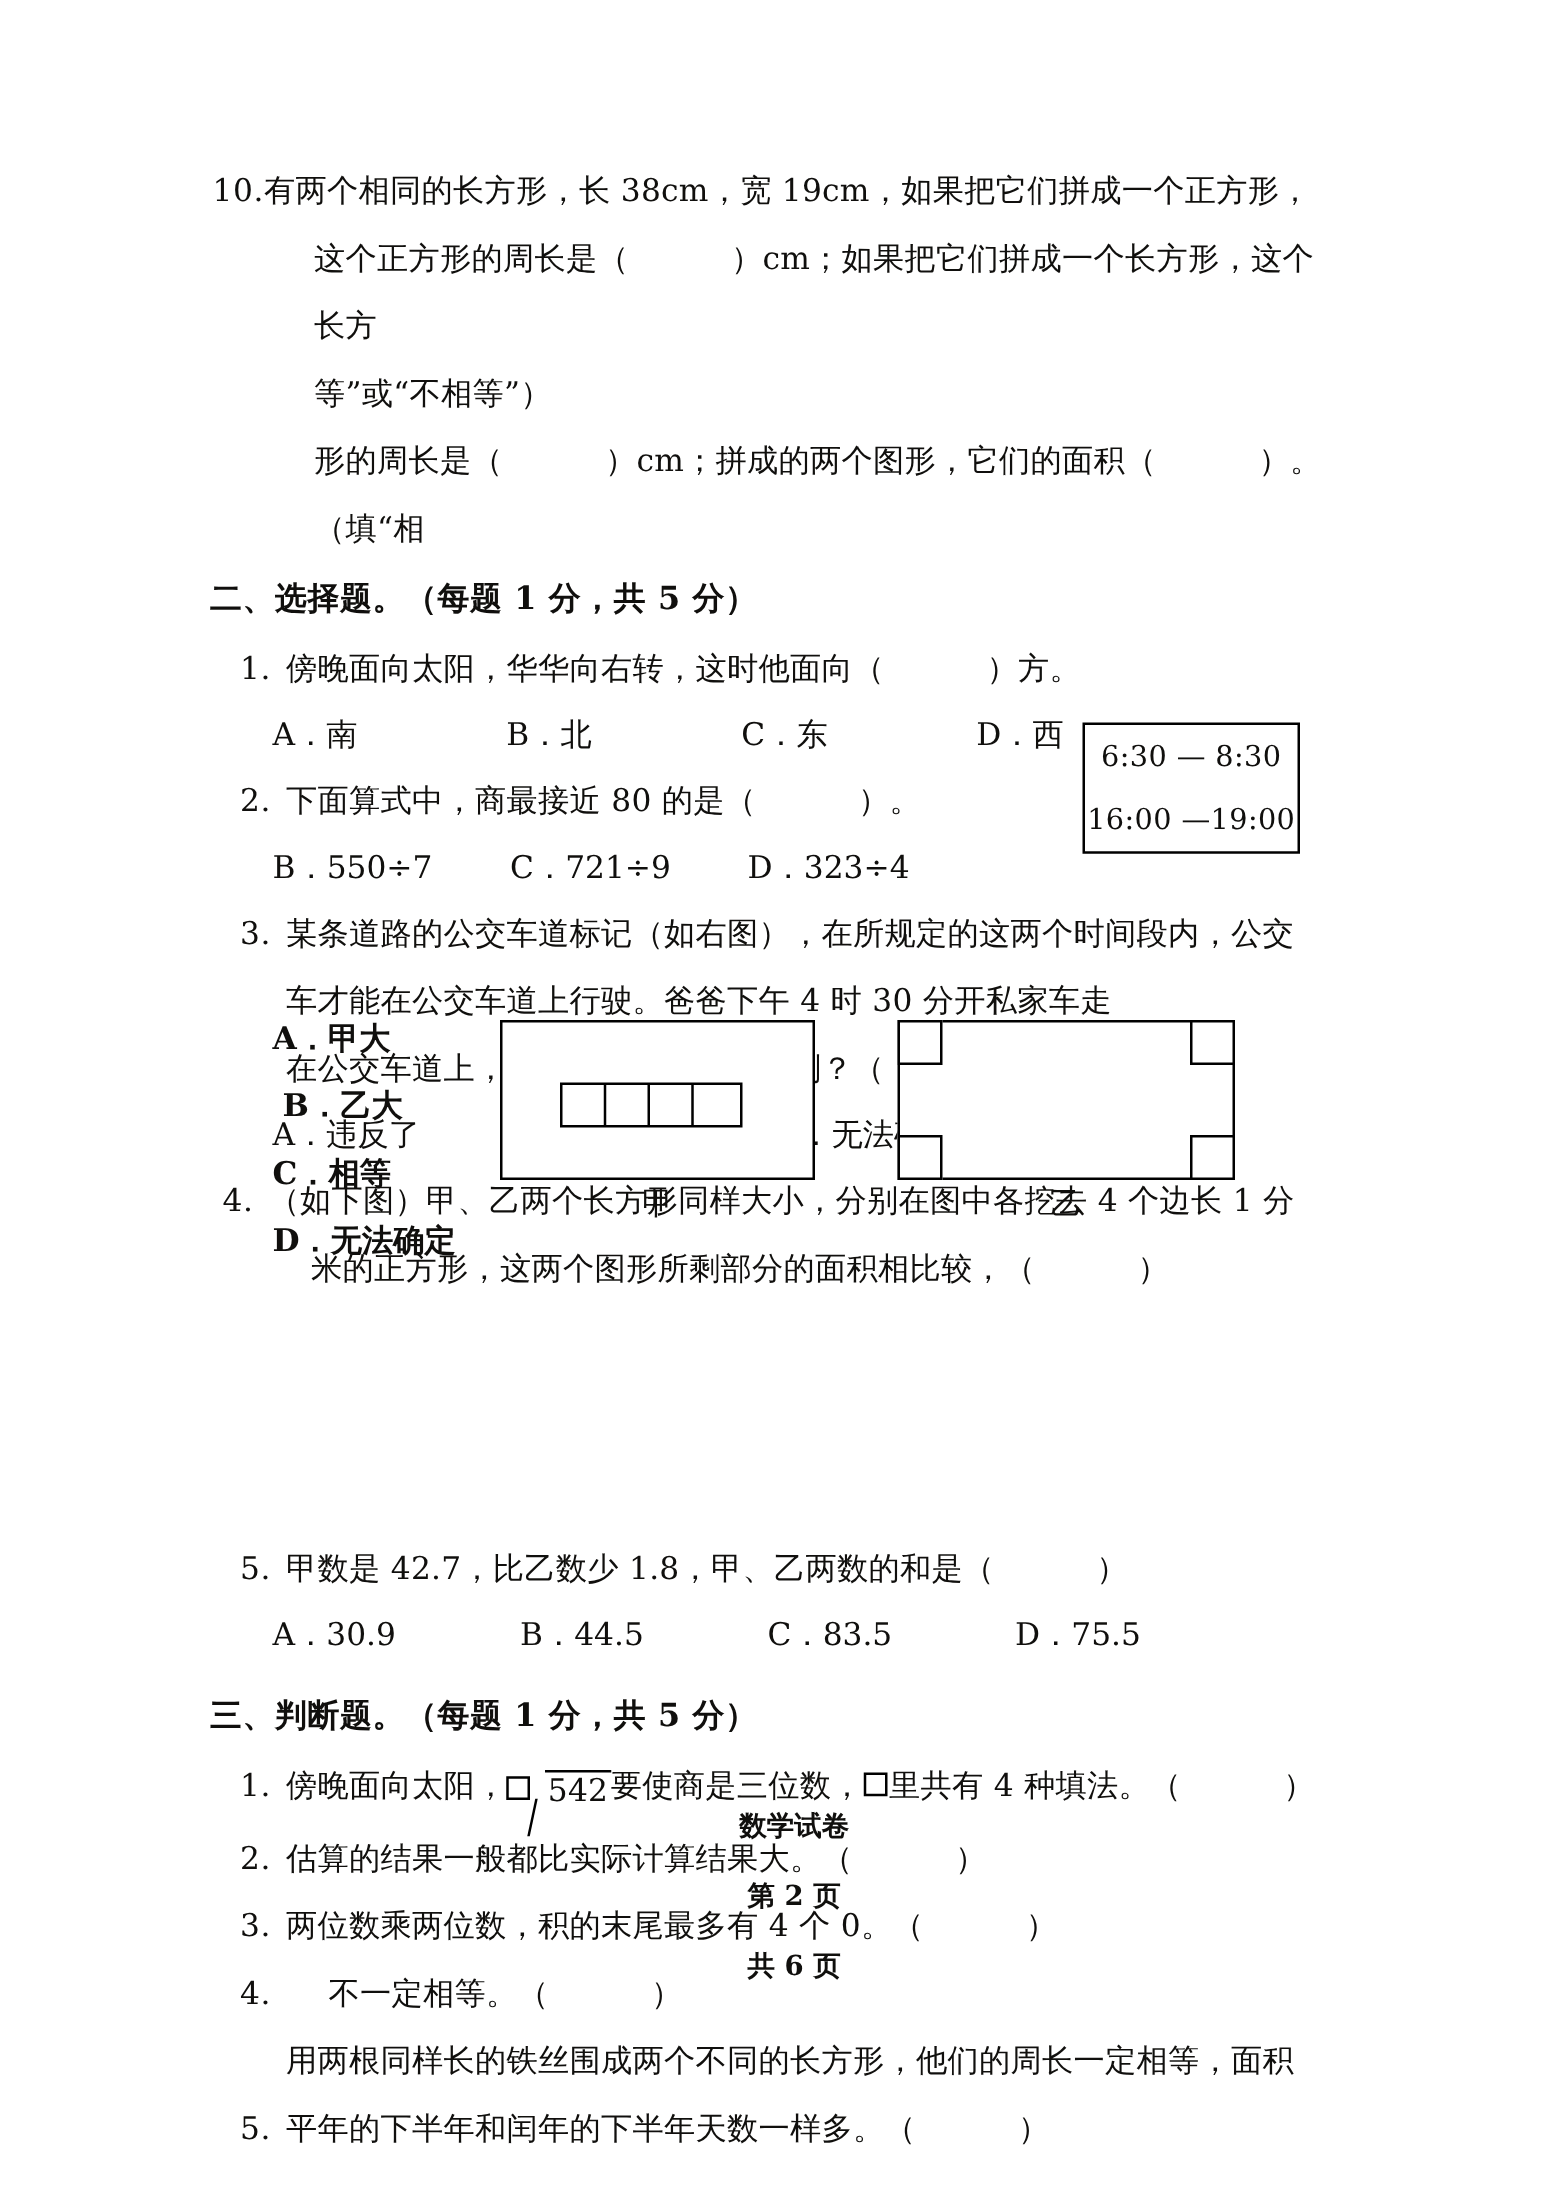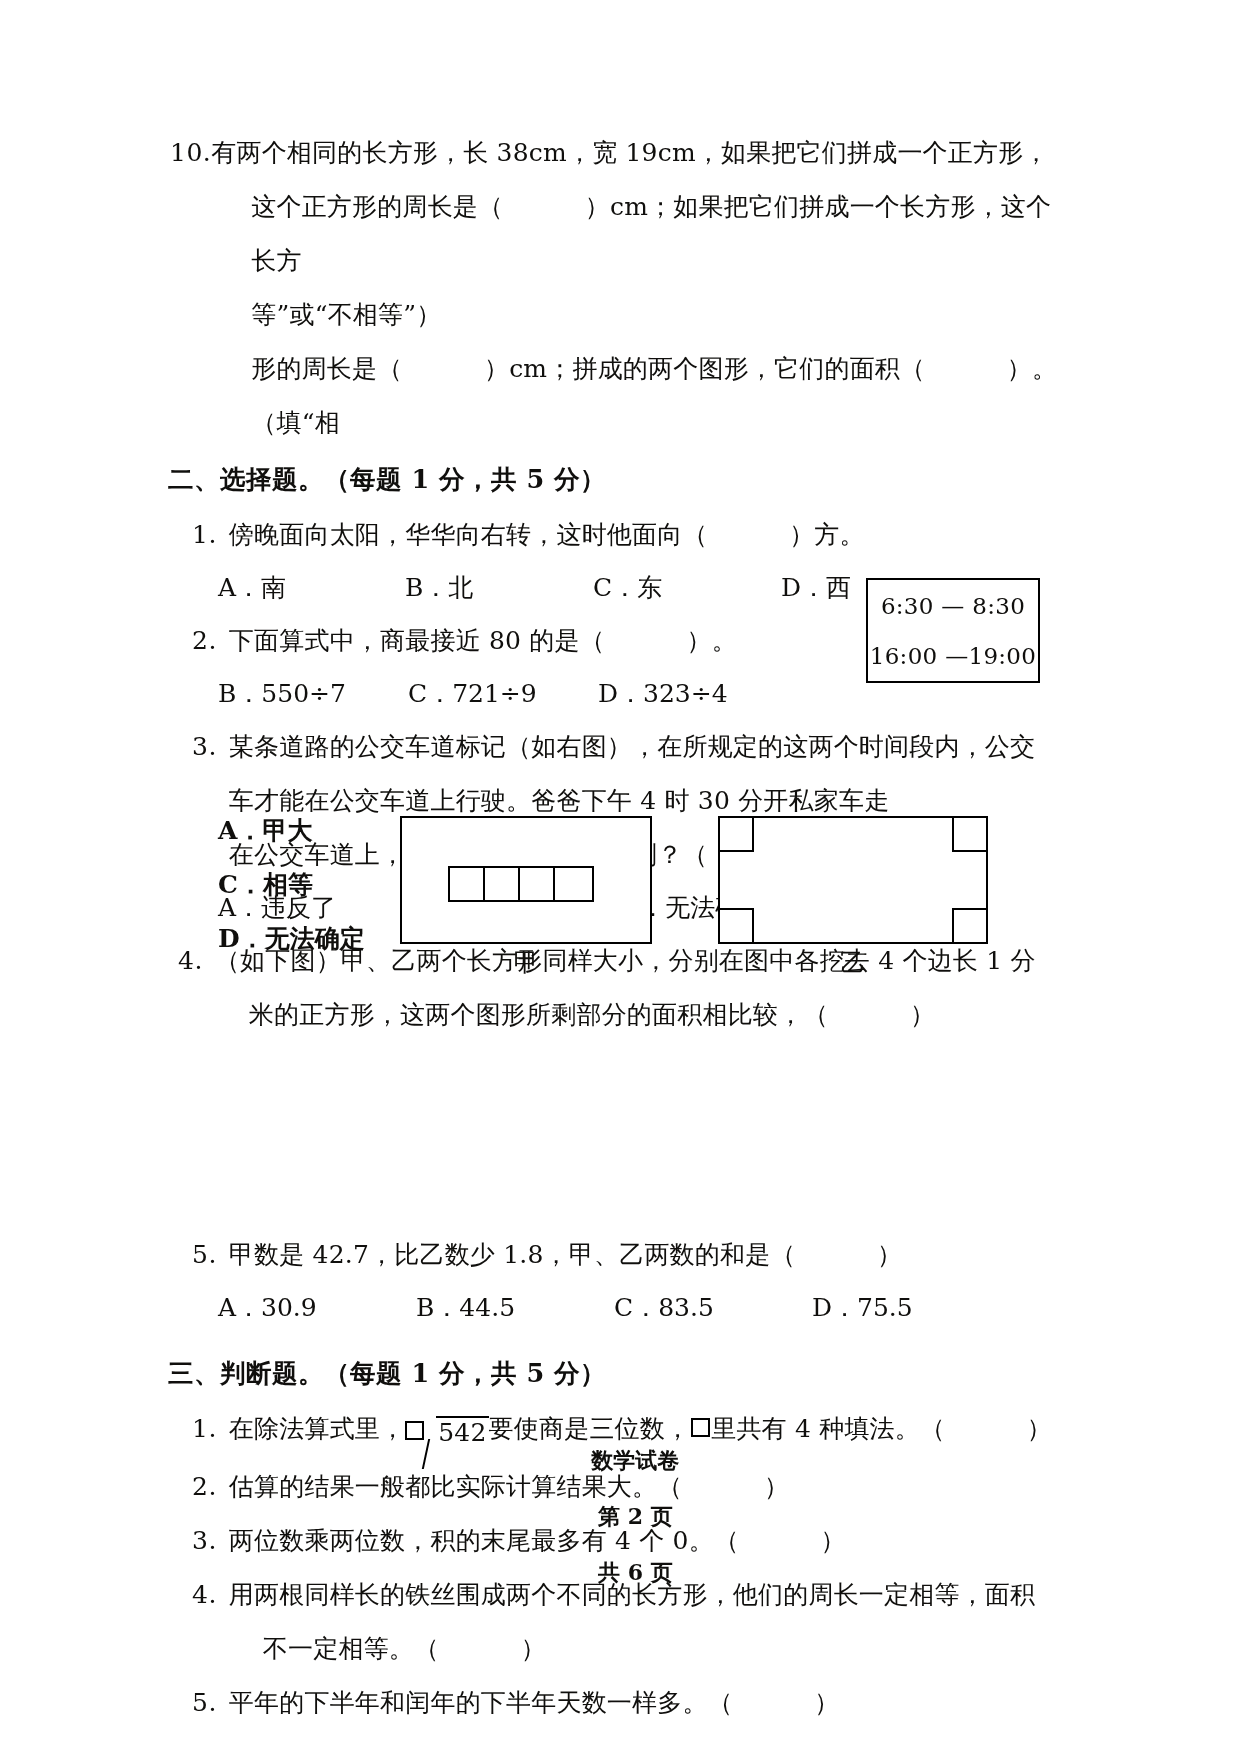--- a/index.html
+++ b/index.html
@@ -289,20 +289,21 @@
   <div class="q-row">
     <div class="q-num" style="padding-left:8px;">4.</div>
     <div class="q-body">
       <div class="line" style="padding-left:12px;">（如下图）甲、乙两个长方形同样大小，分别在图中各挖去 4 个边长 1 分</div>
       <div class="line" style="padding-left:46px;">米的正方形，这两个图形所剩部分的面积相比较，（          ）</div>
     </div>
   </div>
 
   <div class="q4-options">
     <div class="q4-opt">A．甲大</div>
+    <div class="q4-opt b">B．乙大</div>
     <div class="q4-opt">C．相等</div>
     <div class="q4-opt">D．无法确定</div>
   </div>
 
   <div class="fig-wrap">
 
     <div class="fig" style="left:230px; width:260px; height:175px;">
       <div class="rect-outline" style="left:0; top:10px; width:252px; height:128px;"></div>
       <div class="strip" style="left:48px; top:60px; width:146px; height:36px;">
         <div class="strip-cell"></div>
@@ -337,43 +338,43 @@
     <span class="opt">B．44.5</span>
     <span class="opt">C．83.5</span>
     <span class="opt">D．75.5</span>
   </div>
 
   <div class="section-head" style="margin-top:10px;">三、判断题。（每题 1 分，共 5 分）</div>
 
   <div class="q-row">
     <div class="q-num" style="padding-left:22px;">1.</div>
     <div class="q-body">
-      <div class="line" style="padding-left:12px;"><span>在除法算式里，</span><span class="divbox"><span class="div-square"></span><span class="div-bracket"></span><span class="div-dividend">542</span></span><span>要使商是三位数，</span><span class="small-square"></span><span>里共有 4 种填法。（          ）</span></div>
+      <div class="line" style="padding-left:12px;"><span>傍晚面向太阳，</span><span class="divbox"><span class="div-square"></span><span class="div-bracket"></span><span class="div-dividend">542</span></span><span>要使商是三位数，</span><span class="small-square"></span><span>里共有 4 种填法。（          ）</span></div>
     </div>
   </div>
 
   <div class="q-row">
     <div class="q-num" style="padding-left:22px;">2.</div>
     <div class="q-body">
       <div class="line" style="padding-left:12px;">估算的结果一般都比实际计算结果大。（          ）</div>
     </div>
   </div>
 
   <div class="q-row">
     <div class="q-num" style="padding-left:22px;">3.</div>
     <div class="q-body">
       <div class="line" style="padding-left:12px;">两位数乘两位数，积的末尾最多有 4 个 0。（          ）</div>
     </div>
   </div>
 
   <div class="q-row">
     <div class="q-num" style="padding-left:22px;">4.</div>
     <div class="q-body">
+      <div class="line" style="padding-left:46px;">不一定相等。（          ）</div>
       <div class="line" style="padding-left:12px;">用两根同样长的铁丝围成两个不同的长方形，他们的周长一定相等，面积</div>
-      <div class="line" style="padding-left:46px;">不一定相等。（          ）</div>
     </div>
   </div>
 
   <div class="q-row">
     <div class="q-num" style="padding-left:22px;">5.</div>
     <div class="q-body">
       <div class="line" style="padding-left:12px;">平年的下半年和闰年的下半年天数一样多。（          ）</div>
     </div>
   </div>
 

